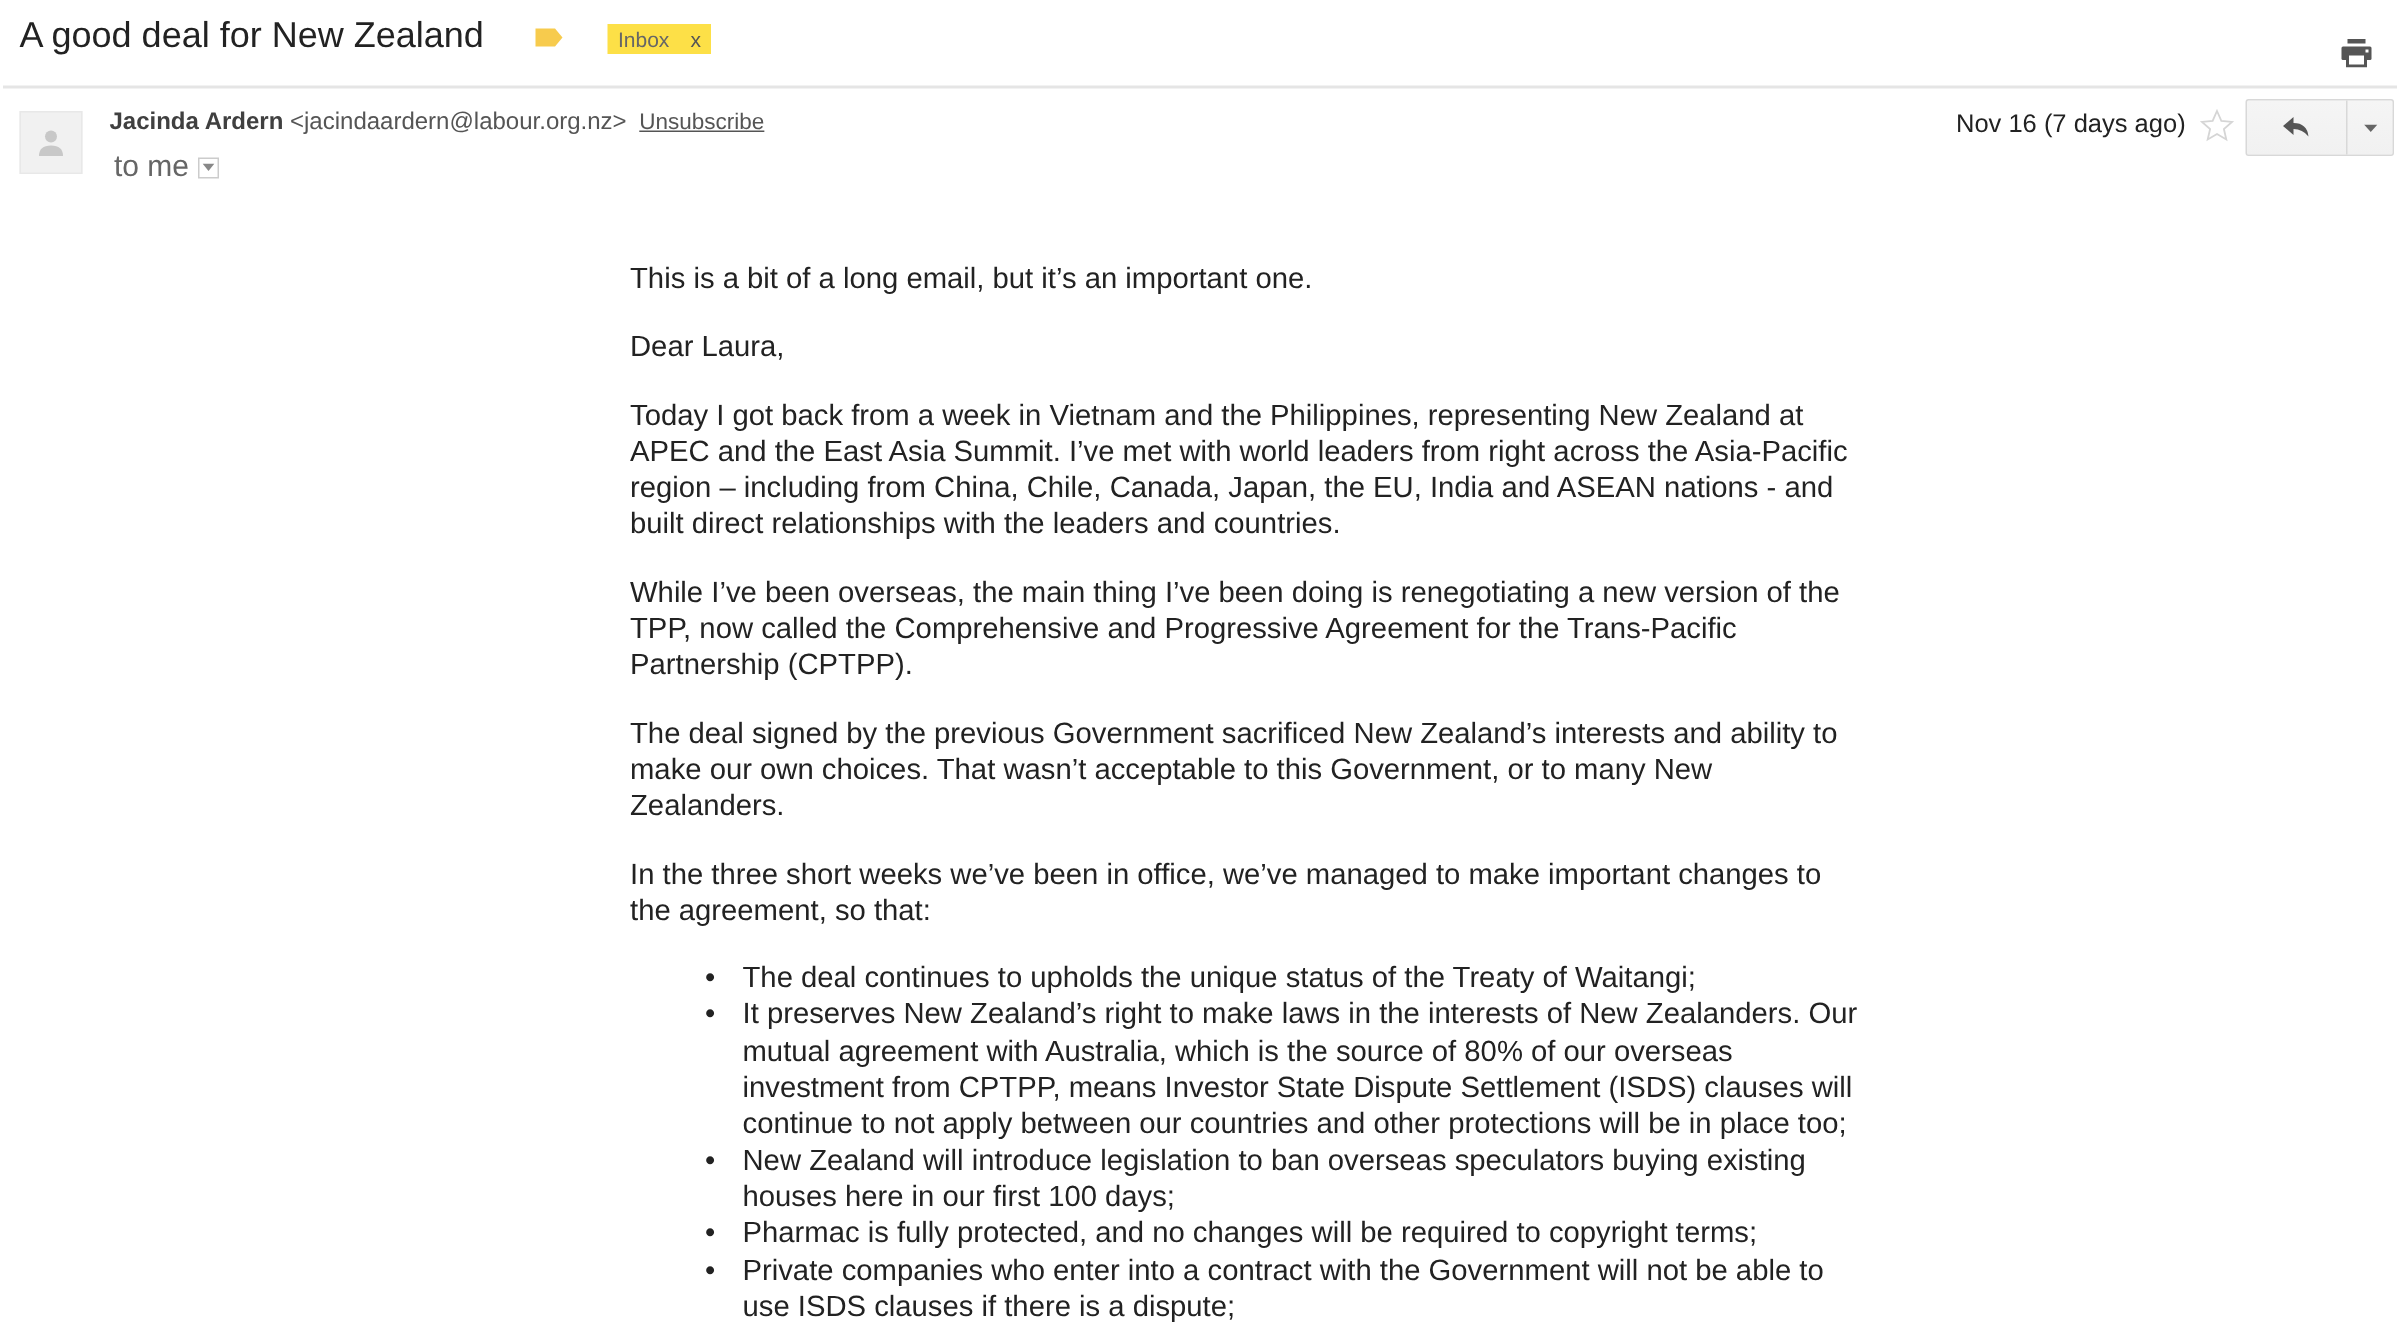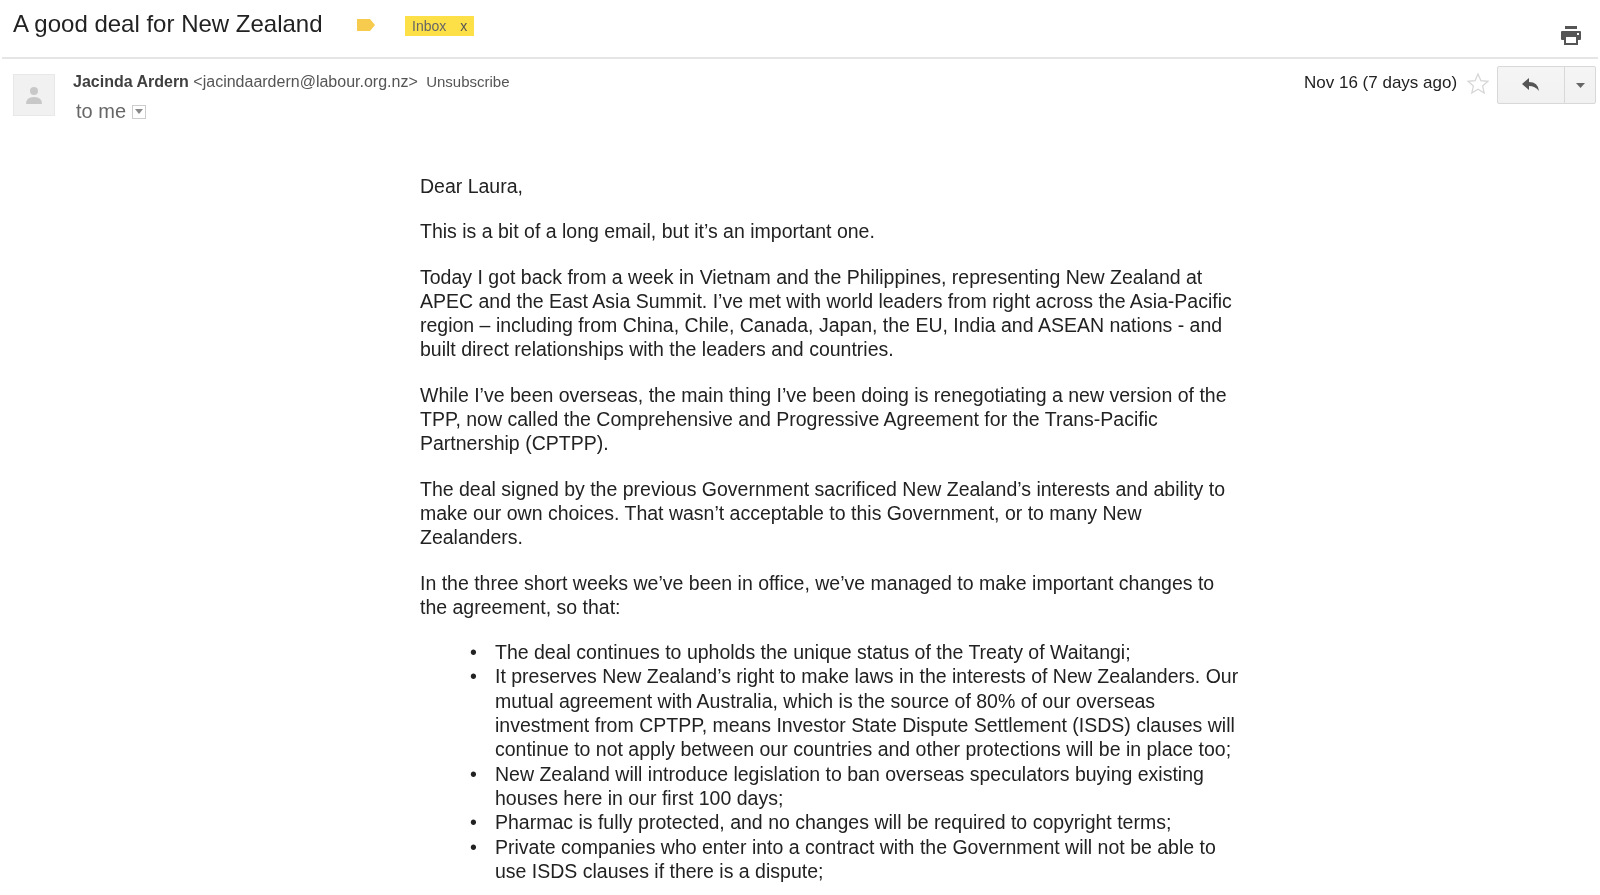--- a/index.html
+++ b/index.html
@@ -11,21 +11,21 @@
   .label-tag { position: absolute; left: 356px; top: 18px; width: 20px; height: 14px; }
   .inbox-chip { position: absolute; left: 405px; top: 16px; height: 20px; background: #fde047; color: #666; font-size: 14px; line-height: 20px; padding: 0 7px; display: flex; gap: 14px; }
   .inbox-chip .x { cursor: pointer; color: #555; }
   .print-btn { position: absolute; left: 1560px; top: 25px; width: 22px; height: 20px; cursor: pointer; }
   .divider { position: absolute; left: 2px; top: 57px; width: 1596px; height: 2px; background: #e5e5e5; }
 
   .avatar { position: absolute; left: 13px; top: 74px; width: 42px; height: 42px; background: #f1f1f1; border: 1px solid #e8e8e8; display: flex; align-items: center; justify-content: center; }
   .sender-line { position: absolute; left: 73px; top: 73px; font-size: 16px; white-space: nowrap; }
   .sender-name { font-weight: bold; color: #404040; }
   .sender-email { color: #555; }
-  .unsub { color: #555; font-size: 15px; margin-left: 4px; cursor: pointer; }
+  .unsub { color: #555; text-decoration: underline; font-size: 15px; margin-left: 4px; cursor: pointer; }
   .to-line { position: absolute; left: 76px; top: 100px; font-size: 20px; color: #666; display: flex; align-items: center; gap: 6px; }
   .to-dd { width: 14px; height: 14px; border: 1px solid #ccc; display: inline-flex; align-items: center; justify-content: center; cursor: pointer; }
 
   .date { position: absolute; left: 1304px; top: 73px; font-size: 17px; color: #222; white-space: nowrap; }
   .star { position: absolute; left: 1466px; top: 72px; width: 24px; height: 24px; cursor: pointer; }
   .reply-group { position: absolute; left: 1497px; top: 66px; height: 38px; display: flex; border: 1px solid #d8d8d8; border-radius: 2px; background: linear-gradient(#f5f5f5, #f1f1f1); }
   .reply-btn { width: 67px; height: 36px; display: flex; align-items: center; justify-content: center; border-right: 1px solid #d8d8d8; cursor: pointer; }
   .more-btn { width: 30px; height: 36px; display: flex; align-items: center; justify-content: center; cursor: pointer; }
 
   .body { position: absolute; left: 420px; top: 174px; width: 820px; font-size: 19.5px; line-height: 24.3px; color: #222; }
@@ -87,22 +87,22 @@
     </svg>
   </div>
   <div class="more-btn">
     <svg width="9" height="5" viewBox="0 0 9 5">
         <path d="M0 0 H9 L4.5 5 Z" fill="#666"></path>
       </svg>
   </div>
 </div>
 
 <div class="body">
+  <p>This is a bit of a long email, but it’s an important one.</p>
   <p>Dear Laura,</p>
-  <p>This is a bit of a long email, but it’s an important one.</p>
   <p>Today I got back from a week in Vietnam and the Philippines, representing New Zealand at APEC and the East Asia Summit. I’ve met with world leaders from right across the Asia-Pacific region – including from China, Chile, Canada, Japan, the EU, India and ASEAN nations - and built direct relationships with the leaders and countries.</p>
   <p>While I’ve been overseas, the main thing I’ve been doing is renegotiating a new version of the TPP, now called the Comprehensive and Progressive Agreement for the Trans-Pacific Partnership (CPTPP).</p>
   <p>The deal signed by the previous Government sacrificed New Zealand’s interests and ability to make our own choices. That wasn’t acceptable to this Government, or to many New Zealanders.</p>
   <p>In the three short weeks we’ve been in office, we’ve managed to make important changes to the agreement, so that:</p>
   <ul>
     <li>The deal continues to upholds the unique status of the Treaty of Waitangi;</li>
     <li>It preserves New Zealand’s right to make laws in the interests of New Zealanders. Our mutual agreement with Australia, which is the source of 80% of our overseas investment from CPTPP, means Investor State Dispute Settlement (ISDS) clauses will continue to not apply between our countries and other protections will be in place too;</li>
     <li>New Zealand will introduce legislation to ban overseas speculators buying existing houses here in our first 100 days;</li>
     <li>Pharmac is fully protected, and no changes will be required to copyright terms;</li>
     <li>Private companies who enter into a contract with the Government will not be able to use ISDS clauses if there is a dispute;</li>

